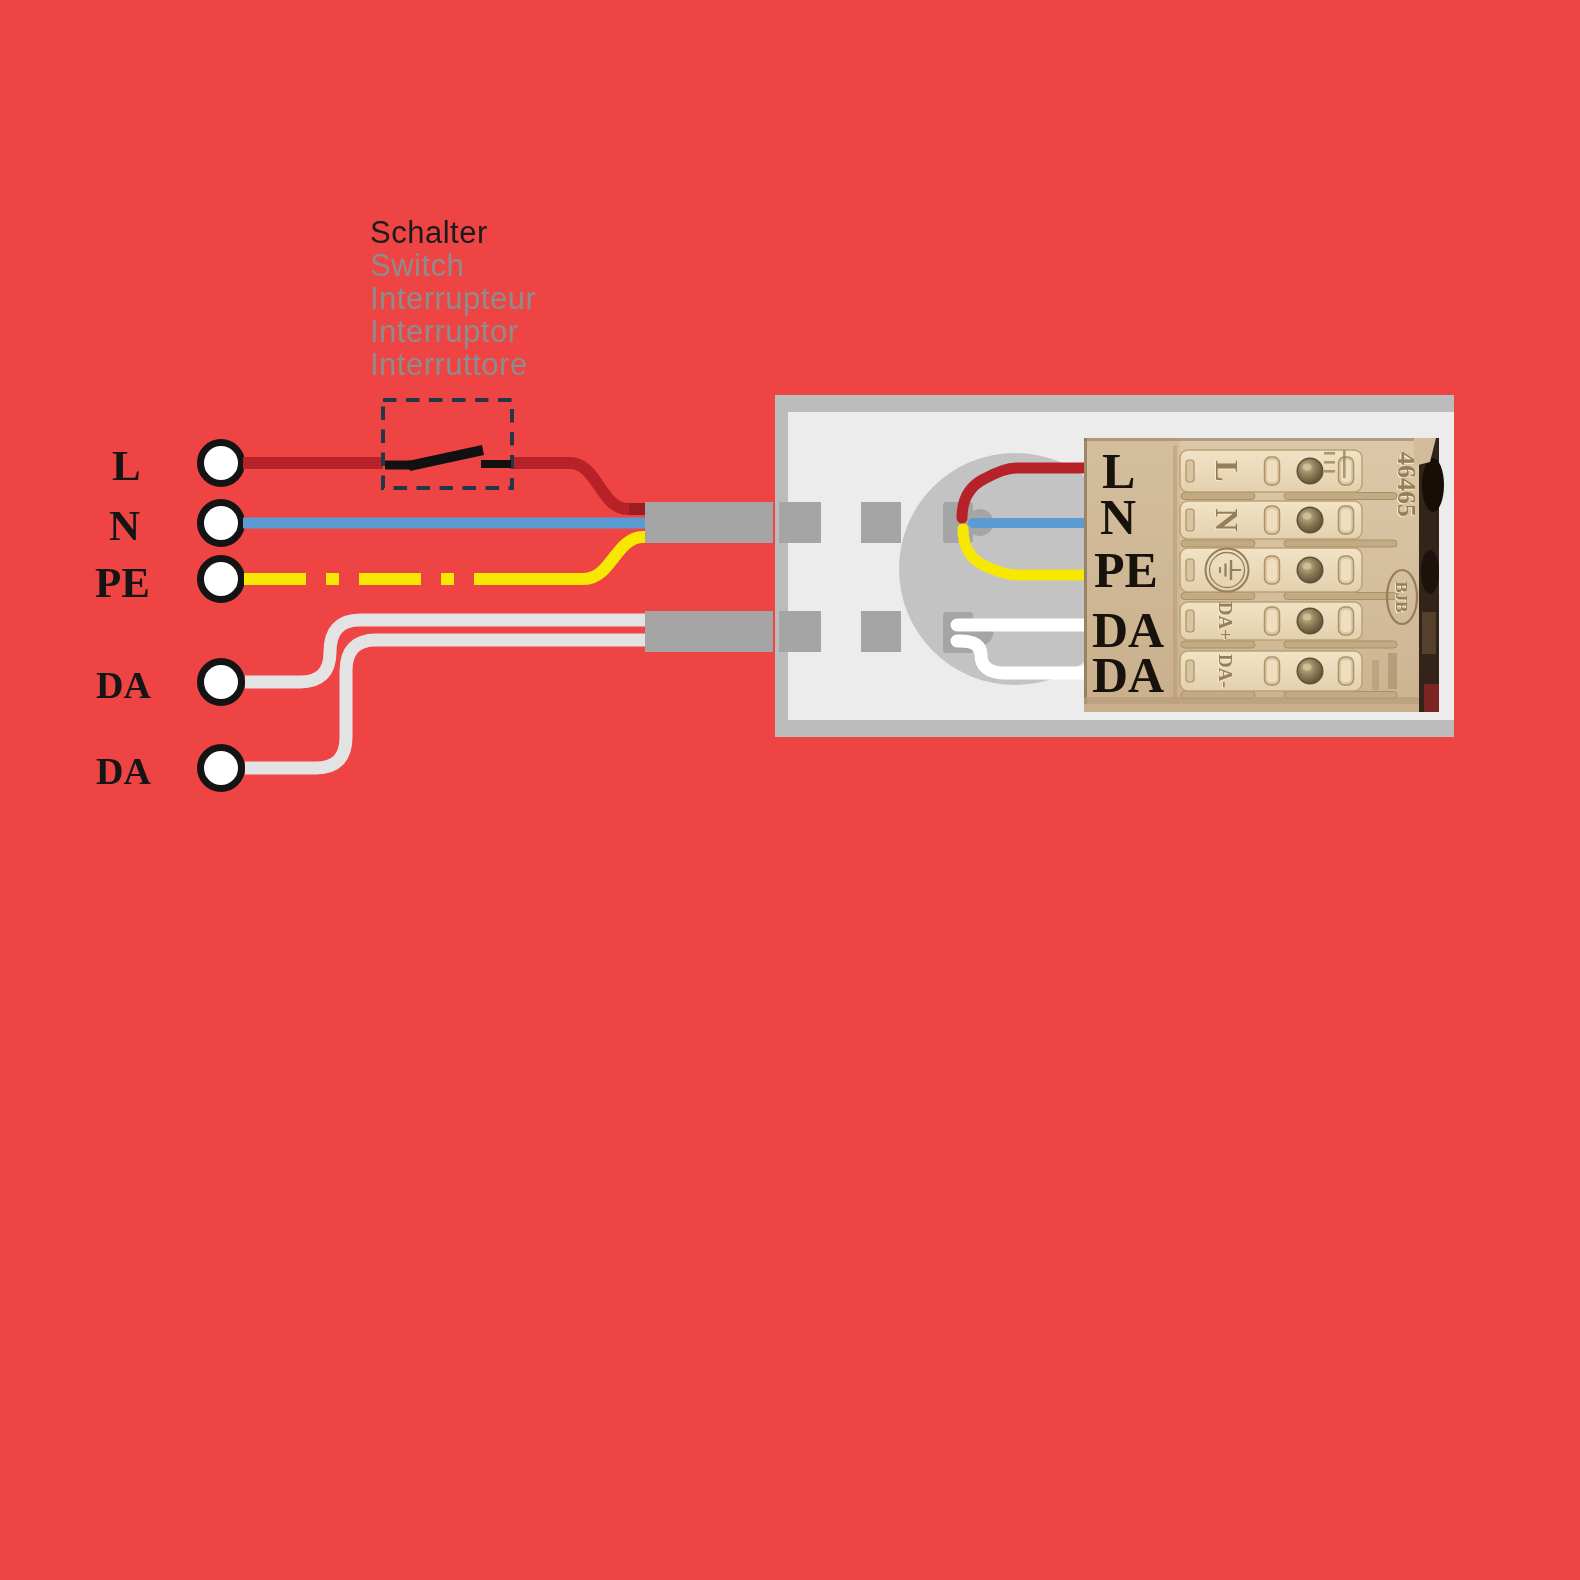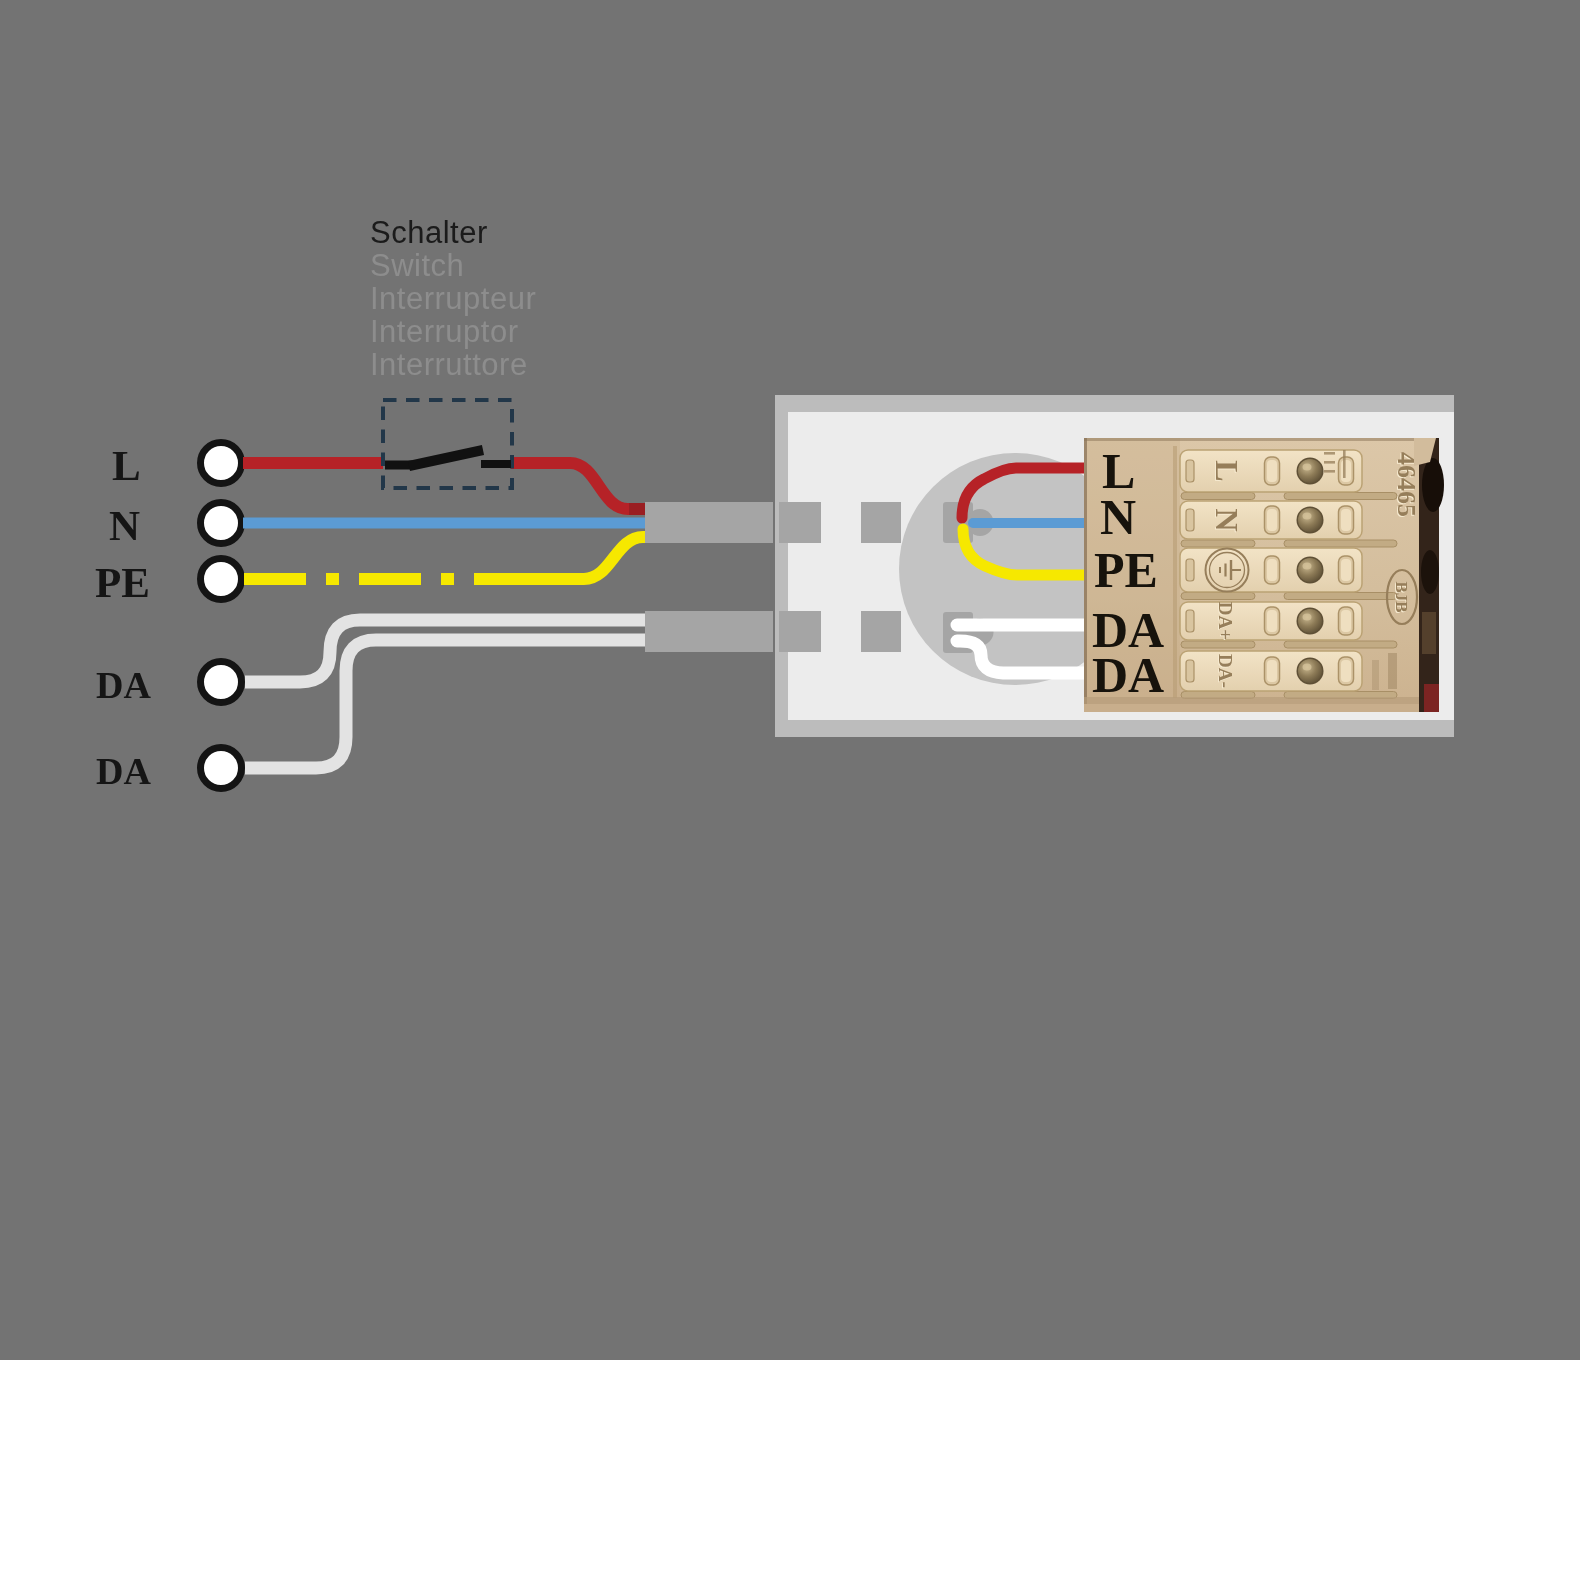--- a/index.html
+++ b/index.html
@@ -1,16 +1,16 @@
 <!DOCTYPE html>
 <html><head>
 <meta charset="utf-8">
 <style>
   html,body{margin:0;padding:0;background:#ffffff;}
-  .stage{position:relative;width:1580px;height:1360px;background:#737373;overflow:hidden;}
+  .stage{position:relative;width:1580px;height:1580px;background:#ef4444;overflow:hidden;}
   svg{position:absolute;left:0;top:0;}
   text{user-select:none;}
   .lang-title{font-family:"Liberation Sans",sans-serif;font-size:31px;fill:#1b1b1b;letter-spacing:.5px;}
   .lang-sub{font-family:"Liberation Sans",sans-serif;font-size:31px;fill:#8d8d8d;letter-spacing:.5px;}
   .term-label{font-family:"Liberation Serif",serif;font-weight:bold;fill:#151515;}
   .photo-label{font-family:"Liberation Serif",serif;font-weight:bold;font-size:50px;fill:#17130c;}
   .engraved-dark{font-family:"Liberation Serif",serif;font-weight:bold;fill:#967e5a;}
   .engraved-light{font-family:"Liberation Serif",serif;font-weight:bold;fill:#f6ead0;}
 </style>
 </head>

